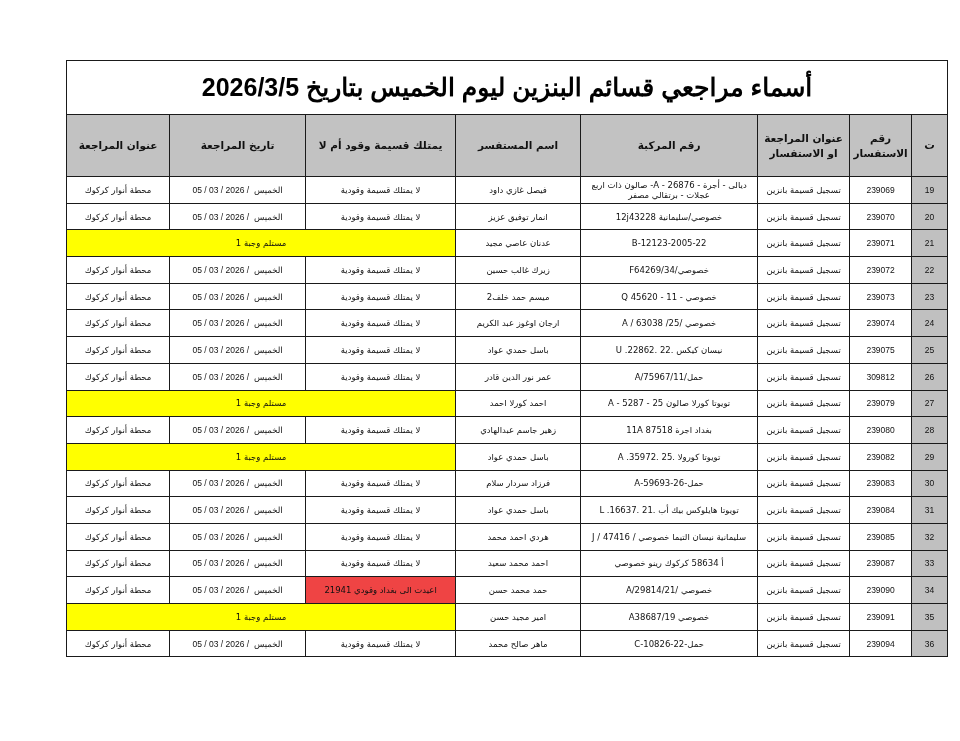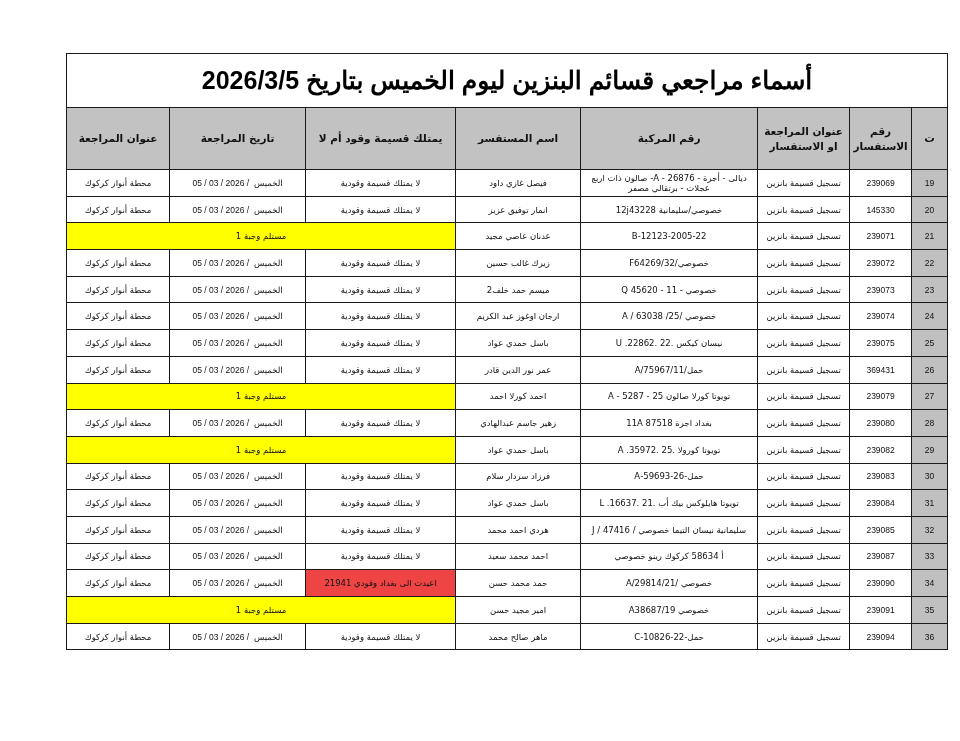--- a/index.html
+++ b/index.html
@@ -1,18 +1,18 @@
 <!DOCTYPE html>
 <html><head>
 <meta charset="utf-8">
 <style>
   html, body { margin: 0; padding: 0; background: #ffffff; }
   body { width: 960px; height: 741px; position: relative; overflow: hidden;
          font-family: "DejaVu Sans", "Liberation Sans", sans-serif; }
-  .sheet { position: absolute; left: 66px; top: 53px; width: 881px; }
+  .sheet { position: absolute; left: 66px; top: 60px; width: 881px; }
   table { border-collapse: collapse; width: 881px; table-layout: fixed; direction: rtl; }
   td, th { border: 1px solid #1a1a1a; text-align: center; vertical-align: middle;
            padding: 0 3px; overflow: hidden; color: #111; }
   .title-cell { height: 53px; font-family: "Liberation Sans", sans-serif; font-weight: bold;
                 font-size: 25px; color: #000; border: 1.5px solid #1a1a1a; }
   .hdr th { background: #c2c2c2; height: 61px; font-size: 10.5px; font-weight: bold; line-height: 15px; }
   tr.row td { height: 25.7px; font-size: 8.5px; line-height: 10px; }
   td.idx { background: #c0c0c0; font-family: "Liberation Sans", sans-serif; font-size: 11px; }
   td.num { font-family: "Liberation Sans", sans-serif; font-size: 11px; }
   td.plate { font-size: 9.5px; }
@@ -58,21 +58,21 @@
     <td>تسجيل قسيمة بانزين</td>
     <td class="plate">ديالى - أجرة - 26876 - A- صالون ذات اربع عجلات - برتقالي مصفر</td>
     <td>فيصل غازي داود</td>
     <td class="coupon">لا يمتلك قسيمة وقودية</td>
     <td class="date"><span class="day">الخميس</span>&nbsp; / <span>2026 / 03 / 05</span></td>
     <td>محطة أنوار كركوك</td>
   </tr>
 
   <tr class="row">
     <td class="idx">20</td>
-    <td class="num">145330</td>
+    <td class="num">239070</td>
     <td>تسجيل قسيمة بانزين</td>
     <td class="plate">خصوصي/سليمانية 12j43228</td>
     <td>انمار توفيق عزيز</td>
     <td class="coupon">لا يمتلك قسيمة وقودية</td>
     <td class="date"><span class="day">الخميس</span>&nbsp; / <span>2026 / 03 / 05</span></td>
     <td>محطة أنوار كركوك</td>
   </tr>
 
   <tr class="row">
     <td class="idx">21</td>
@@ -80,21 +80,21 @@
     <td>تسجيل قسيمة بانزين</td>
     <td class="plate">2005-22-B-12123</td>
     <td>عدنان عاصي مجيد</td>
     <td colspan="3" class="yellow">مستلم وجبة 1</td>
   </tr>
 
   <tr class="row">
     <td class="idx">22</td>
     <td class="num">239072</td>
     <td>تسجيل قسيمة بانزين</td>
-    <td class="plate">خصوصي/F64269/32</td>
+    <td class="plate">خصوصي/F64269/34</td>
     <td>زيرك غالب حسين</td>
     <td class="coupon">لا يمتلك قسيمة وقودية</td>
     <td class="date"><span class="day">الخميس</span>&nbsp; / <span>2026 / 03 / 05</span></td>
     <td>محطة أنوار كركوك</td>
   </tr>
 
   <tr class="row">
     <td class="idx">23</td>
     <td class="num">239073</td>
     <td>تسجيل قسيمة بانزين</td>
@@ -122,21 +122,21 @@
     <td>تسجيل قسيمة بانزين</td>
     <td class="plate">نيسان كيكس .22 .U .22862</td>
     <td>باسل حمدي عواد</td>
     <td class="coupon">لا يمتلك قسيمة وقودية</td>
     <td class="date"><span class="day">الخميس</span>&nbsp; / <span>2026 / 03 / 05</span></td>
     <td>محطة أنوار كركوك</td>
   </tr>
 
   <tr class="row">
     <td class="idx">26</td>
-    <td class="num">369431</td>
+    <td class="num">309812</td>
     <td>تسجيل قسيمة بانزين</td>
     <td class="plate">حمل/75967/11/A</td>
     <td>عمر نور الدين قادر</td>
     <td class="coupon">لا يمتلك قسيمة وقودية</td>
     <td class="date"><span class="day">الخميس</span>&nbsp; / <span>2026 / 03 / 05</span></td>
     <td>محطة أنوار كركوك</td>
   </tr>
 
   <tr class="row">
     <td class="idx">27</td>

